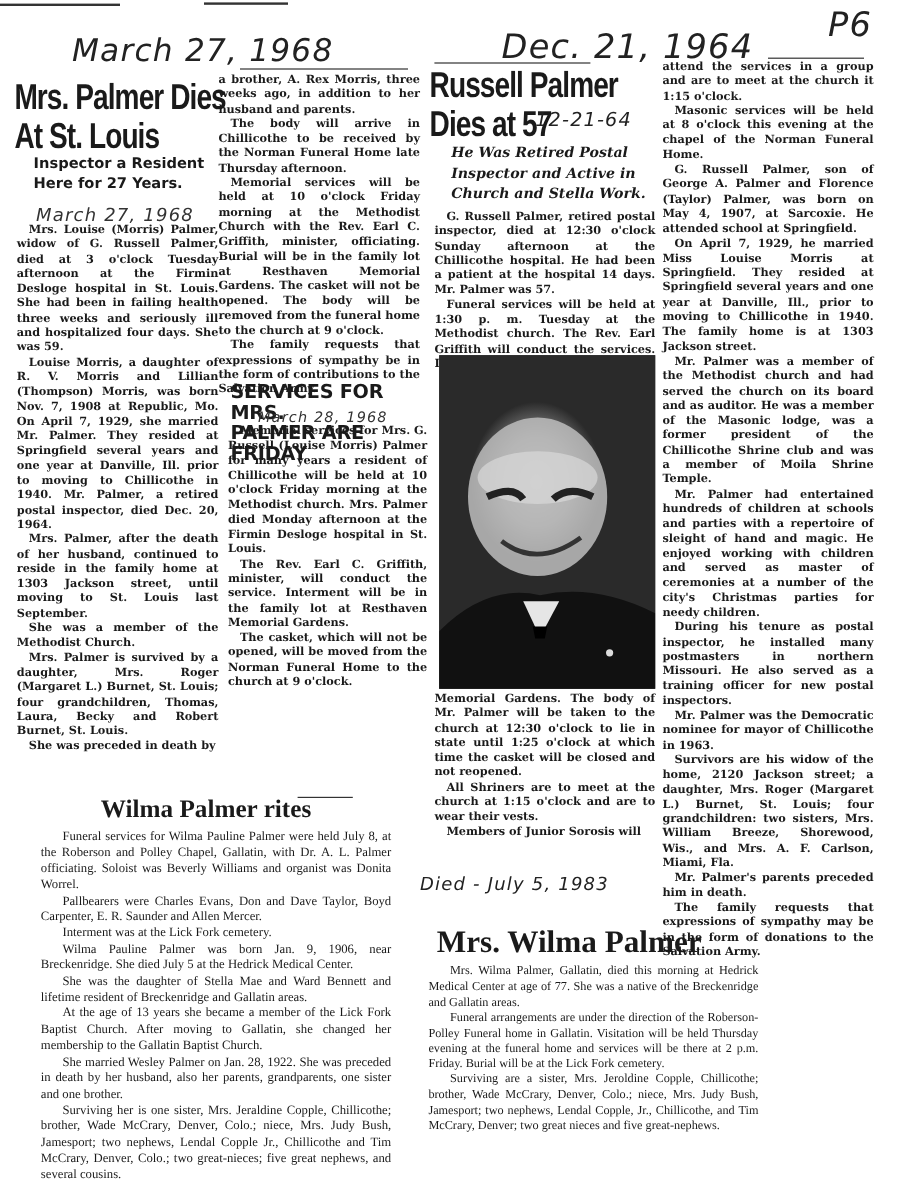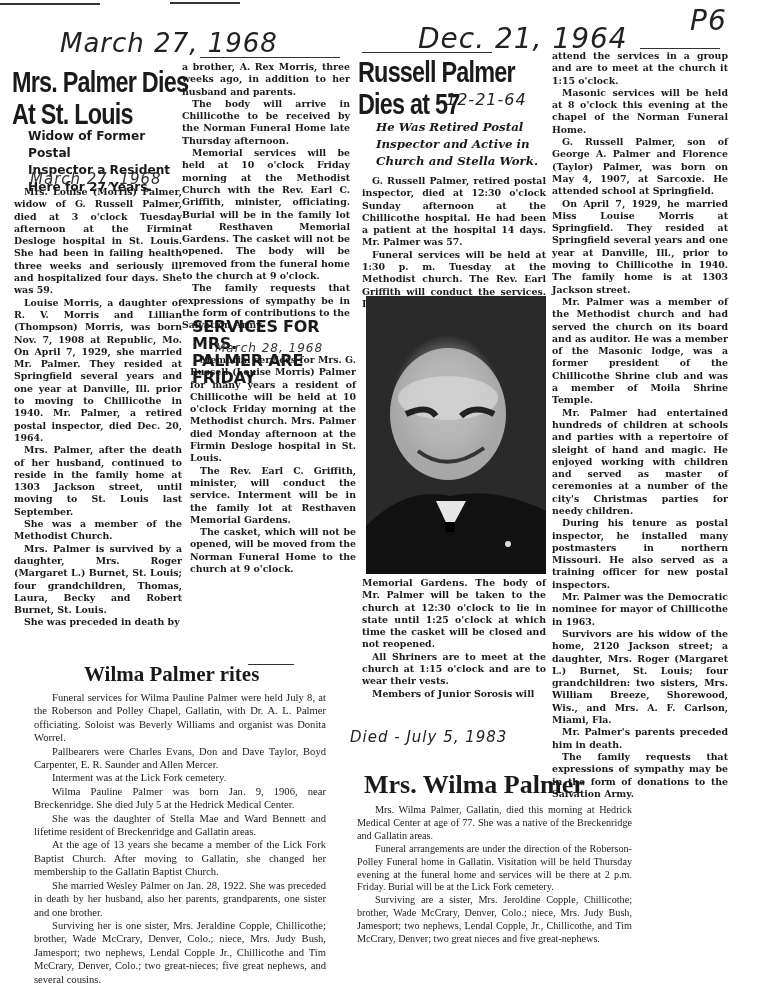--- a/index.html
+++ b/index.html
@@ -26,21 +26,20 @@
 
 <div class="abs hand" style="left:60px;top:28px;font-size:26px;">March 27, 1968</div>
 <div class="abs hand" style="left:418px;top:22px;font-size:28px;">Dec. 21, 1964</div>
 <div class="abs hand" style="left:690px;top:4px;font-size:28px;">P6</div>
 
 <div class="abs cond-head" style="left:12px;top:66px;font-size:30px;">
   <div>Mrs. Palmer Dies</div>
   <div>At St. Louis</div>
 </div>
 <div class="abs deck" style="left:28px;top:128px;width:150px;">
-  <div>Widow of Former Postal</div>
   <div>Inspector a Resident</div>
   <div>Here for 27 Years.</div>
 </div>
 <div class="abs hand" style="left:30px;top:170px;font-size:15px;color:#333;">March 27, 1968</div>
 
 <div class="abs col" style="left:14px;top:186px;width:168px;">
   <p>Mrs. Louise (Morris) Palmer, widow of G. Russell Palmer, died at 3 o'clock Tuesday afternoon at the Firmin Desloge hospital in St. Louis. She had been in failing health three weeks and seriously ill and hospitalized four days. She was 59.</p>
   <p>Louise Morris, a daughter of R. V. Morris and Lillian (Thompson) Morris, was born Nov. 7, 1908 at Republic, Mo. On April 7, 1929, she married Mr. Palmer. They resided at Springfield several years and one year at Danville, Ill. prior to moving to Chillicothe in 1940. Mr. Palmer, a retired postal inspector, died Dec. 20, 1964.</p>
   <p>Mrs. Palmer, after the death of her husband, continued to reside in the family home at 1303 Jackson street, until moving to St. Louis last September.</p>
   <p>She was a member of the Methodist Church.</p>

